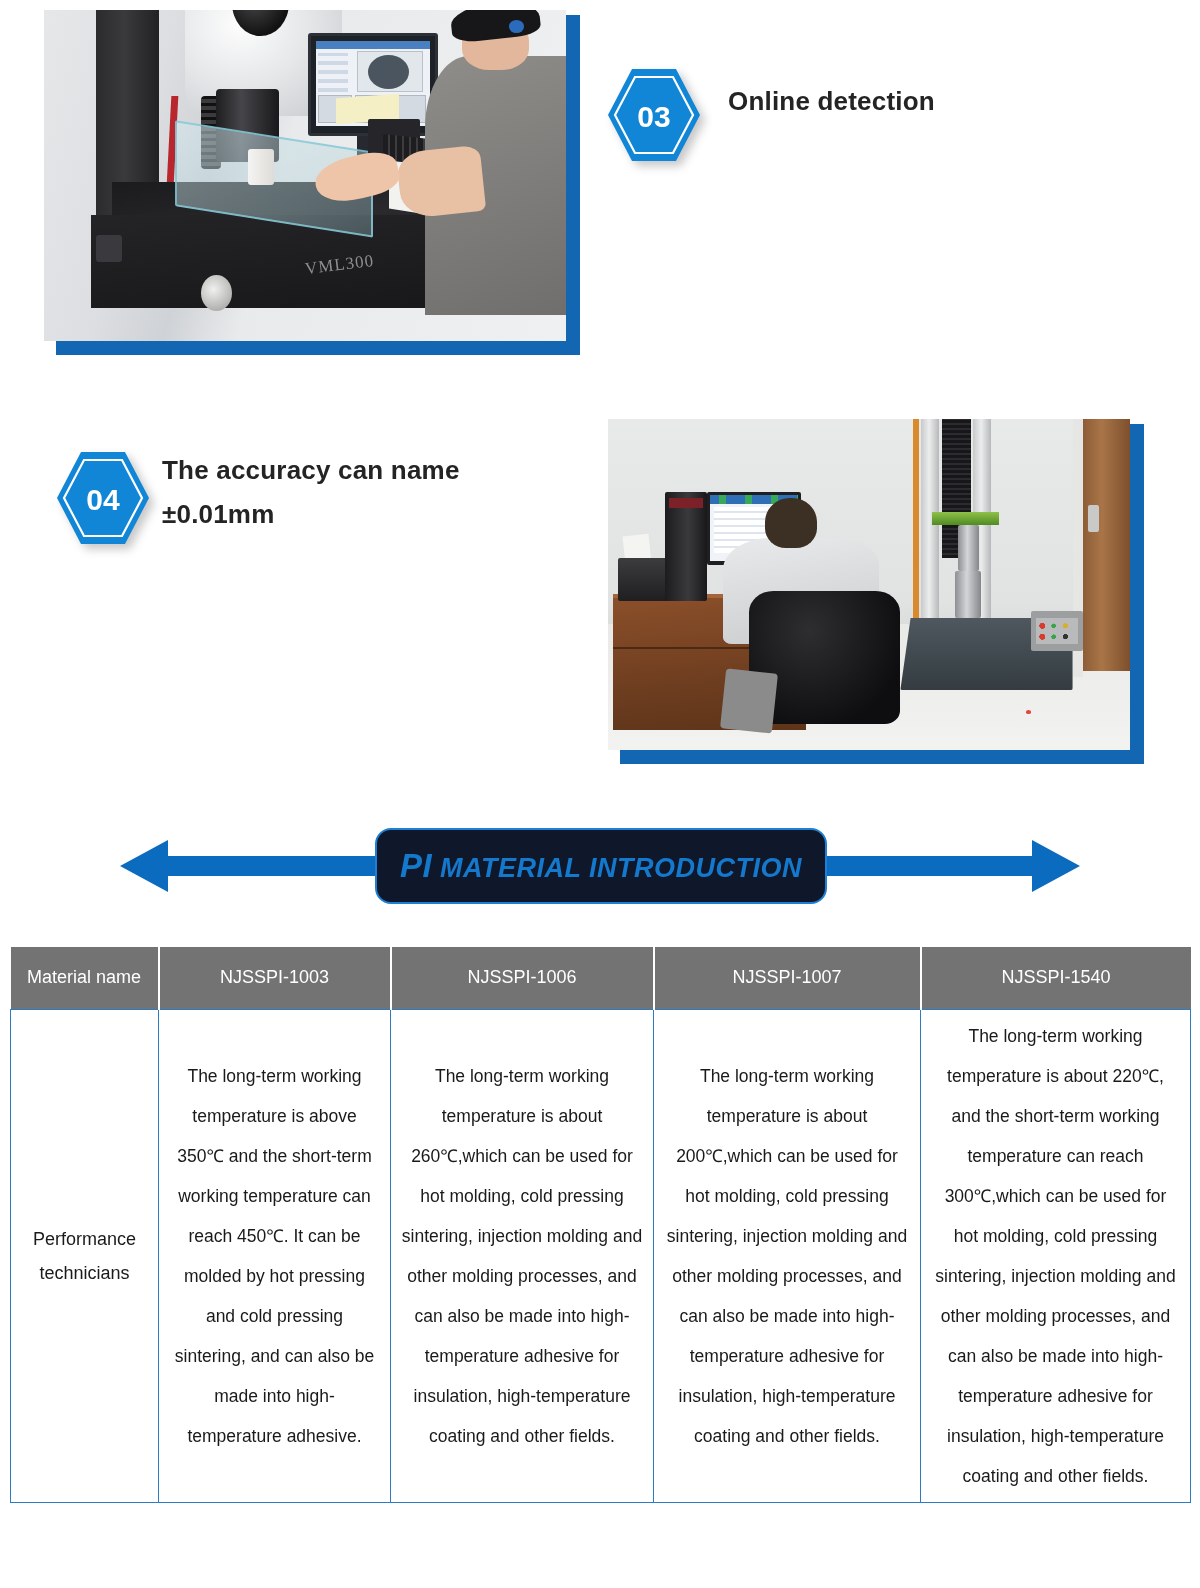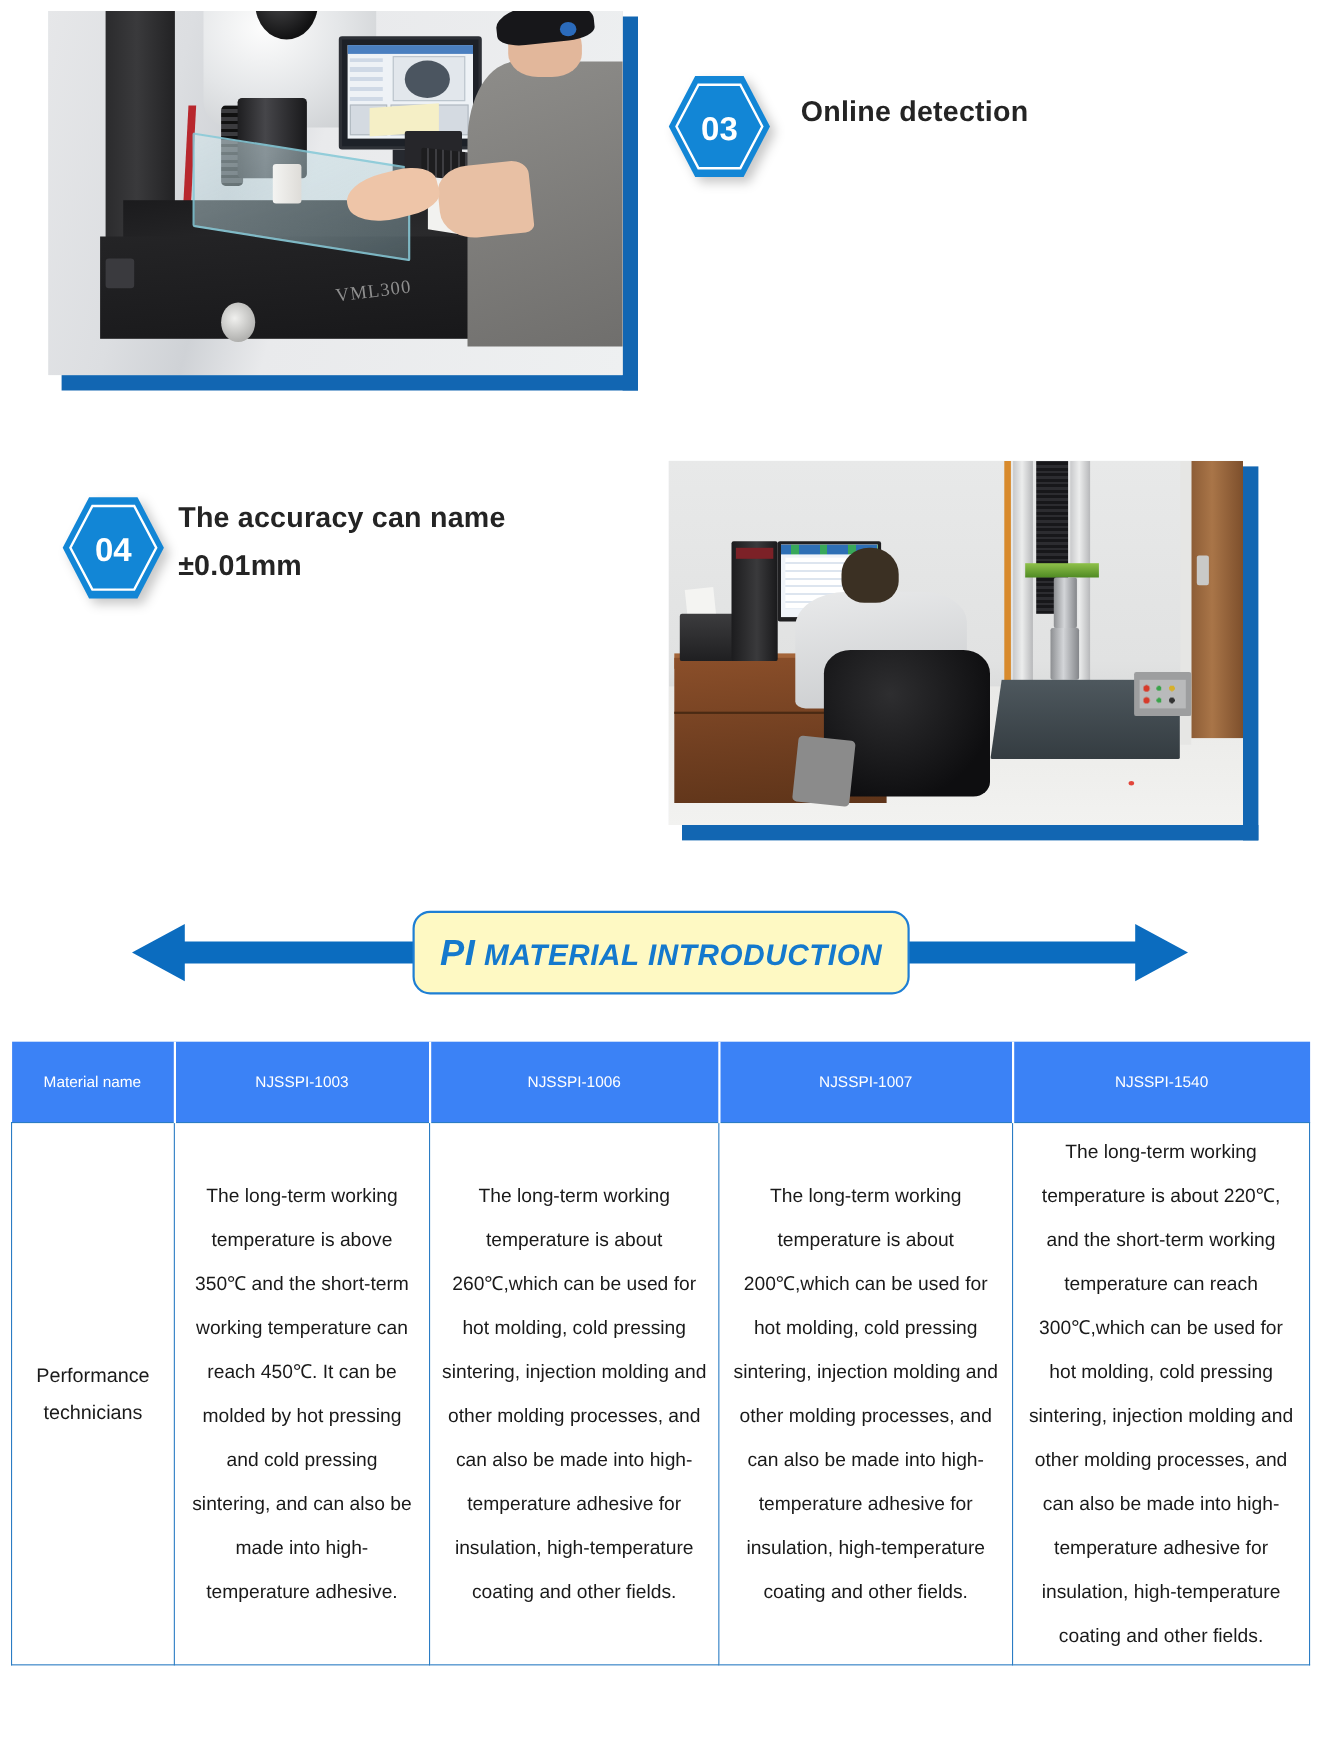--- a/index.html
+++ b/index.html
@@ -174,36 +174,36 @@
   }
   .feat-body {
     position:absolute; font-size:21px; color:#6a6a6a; line-height:46px;
   }
 
   
   .banner { position:absolute; left:0; top:812px; width:1200px; height:108px; }
   .banner svg { display:block; }
   .banner-pill {
     position:absolute; left:375px; top:828px; width:452px; height:76px;
-    border:2px solid #1e7fd4; border-radius:16px; background:#fef9c3;
+    border:2px solid #1e7fd4; border-radius:16px; background:#0f172a;
     display:flex; align-items:center; justify-content:center;
   }
   .banner-text {
     font-family:"Liberation Sans", sans-serif; font-style:italic; font-weight:bold;
     color:#1479cd; white-space:nowrap; letter-spacing:.5px;
   }
   .banner-text .pi { font-size:33px; }
   .banner-text .rest { font-size:27px; }
 
   
   .tbl { position:absolute; left:10px; top:947px; width:1180px; }
   table { width:100%; border-collapse:collapse; table-layout:fixed; }
   thead th {
-    background:#3b82f6; color:#ffffff; font-weight:normal; font-size:14px;
-    height:73px; border-right:2px solid #ffffff; vertical-align:middle;
+    background:#737373; color:#ffffff; font-weight:normal; font-size:18px;
+    height:62px; border-right:2px solid #ffffff; vertical-align:middle;
   }
   thead th:last-child { border-right:none; }
   tbody td {
     border:1px solid #2b7cc4; font-size:17.5px; color:#1a1a1a;
     line-height:40px; text-align:center; vertical-align:middle;
     padding:6px 10px;
   }
   tbody td.label { font-size:18px; line-height:34px; }
   .col-a { width:148px; }
   .col-b { width:232px; }

